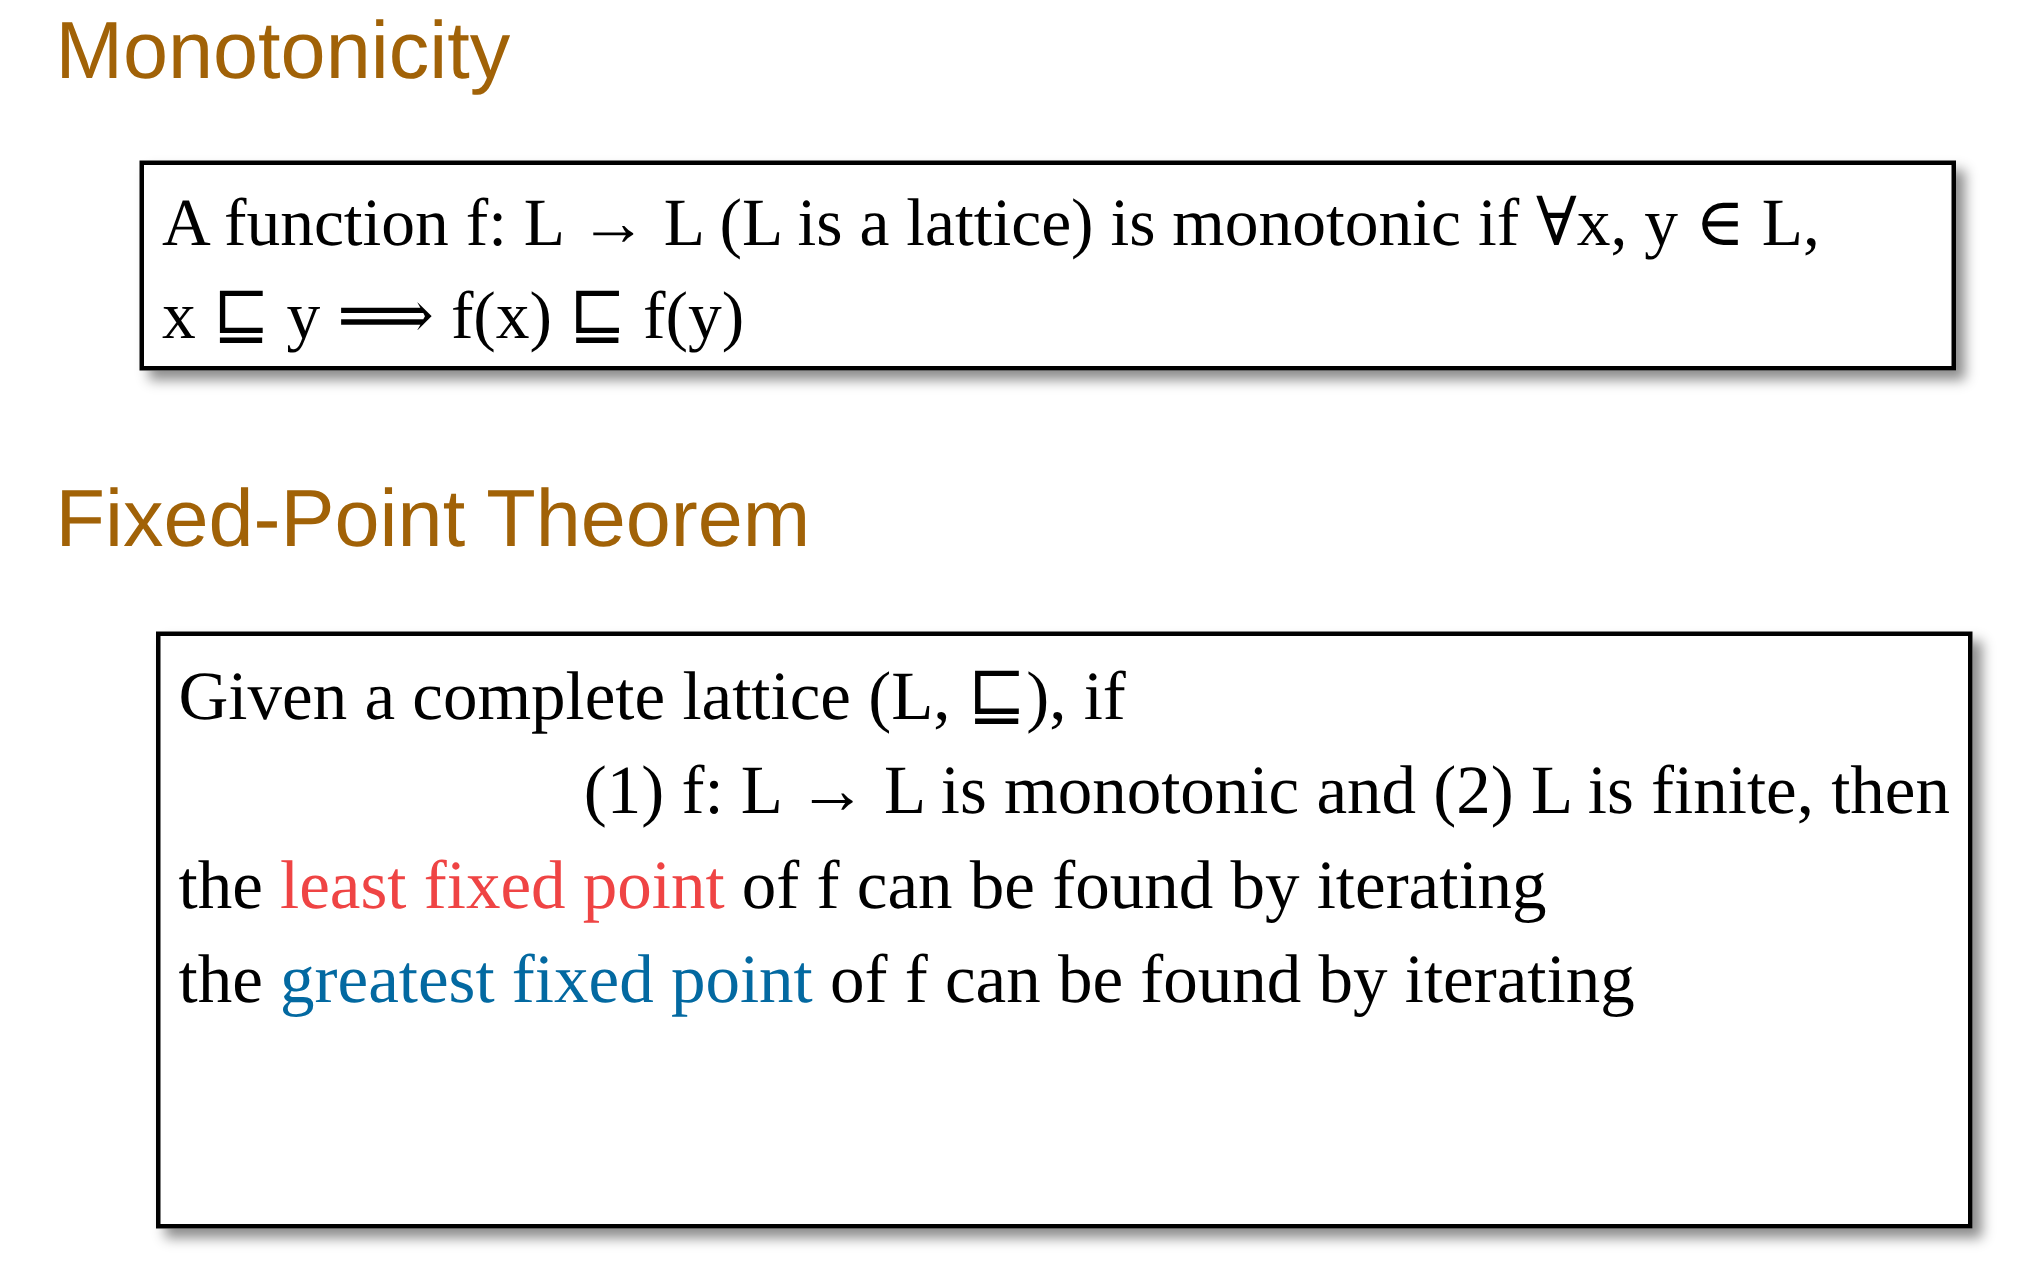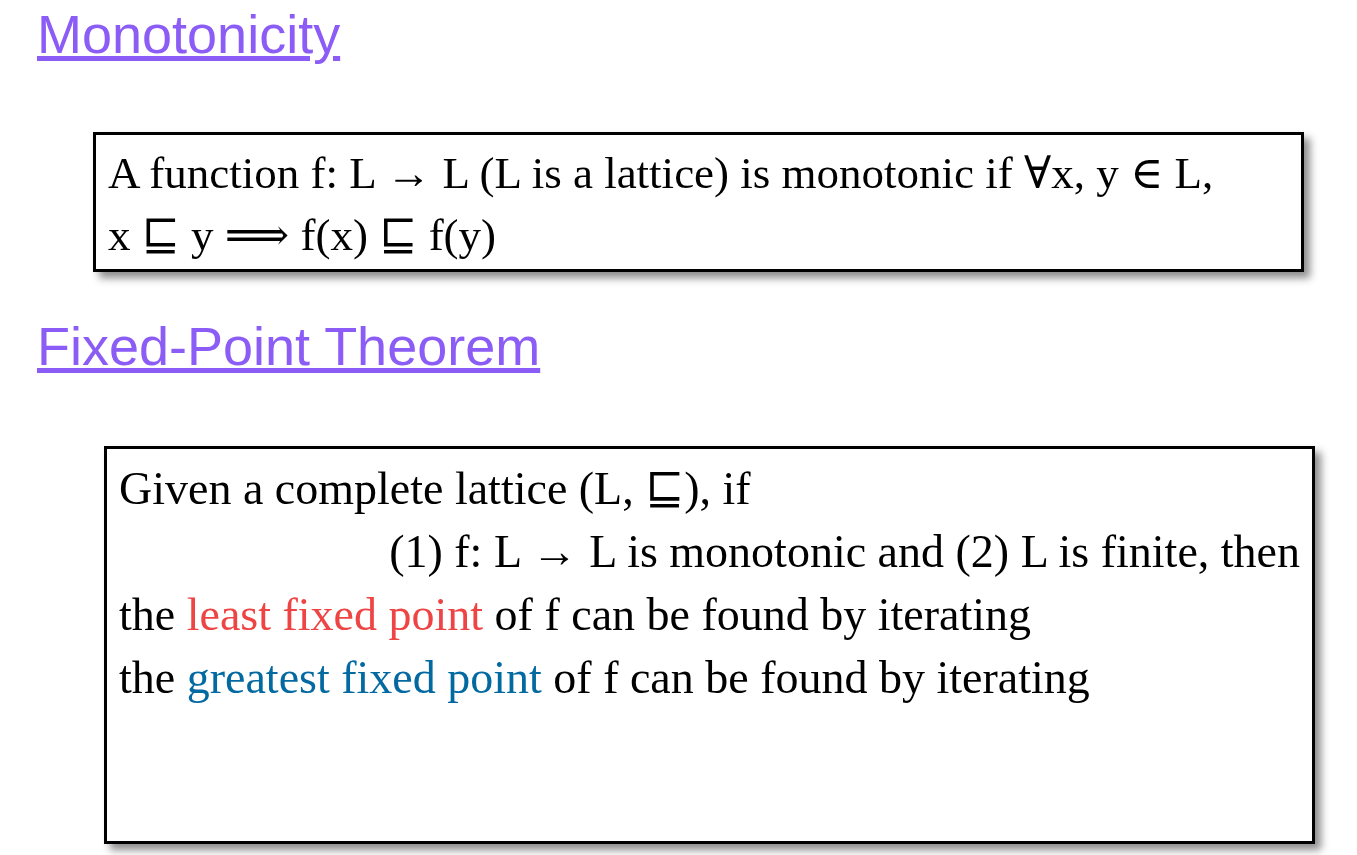--- a/index.html
+++ b/index.html
@@ -13,36 +13,34 @@
     width: 1357px; height: 855px;
     background: #ffffff;
   }
   .heading {
     position: absolute;
     margin: 0;
     font-family: "Liberation Sans", "DejaVu Sans", sans-serif;
     font-weight: 400;
     font-size: 54px;
     line-height: 60px;
-    color: #8b5cf6;
+    color: #a16207;
     white-space: nowrap;
-    text-decoration: underline;
   }
   .h1-mono { left: 37px; top: 4px; }
   .h1-fpt  { left: 37px; top: 316px; }
 
   .box {
     position: absolute;
     box-sizing: border-box;
     background: #ffffff;
     border: 3px solid #000000;
     box-shadow: 6px 6px 8px rgba(0,0,0,0.45);
     font-family: "Liberation Serif", "DejaVu Serif", serif;
     color: #000000;
-    margin-top: 25px;
   }
   .box1 {
     left: 93px; top: 107px;
     width: 1211px; height: 140px;
     padding: 7px 12px 0 12px;
     font-size: 45px;
     line-height: 62px;
   }
   .box2 {
     left: 104px; top: 421px;

